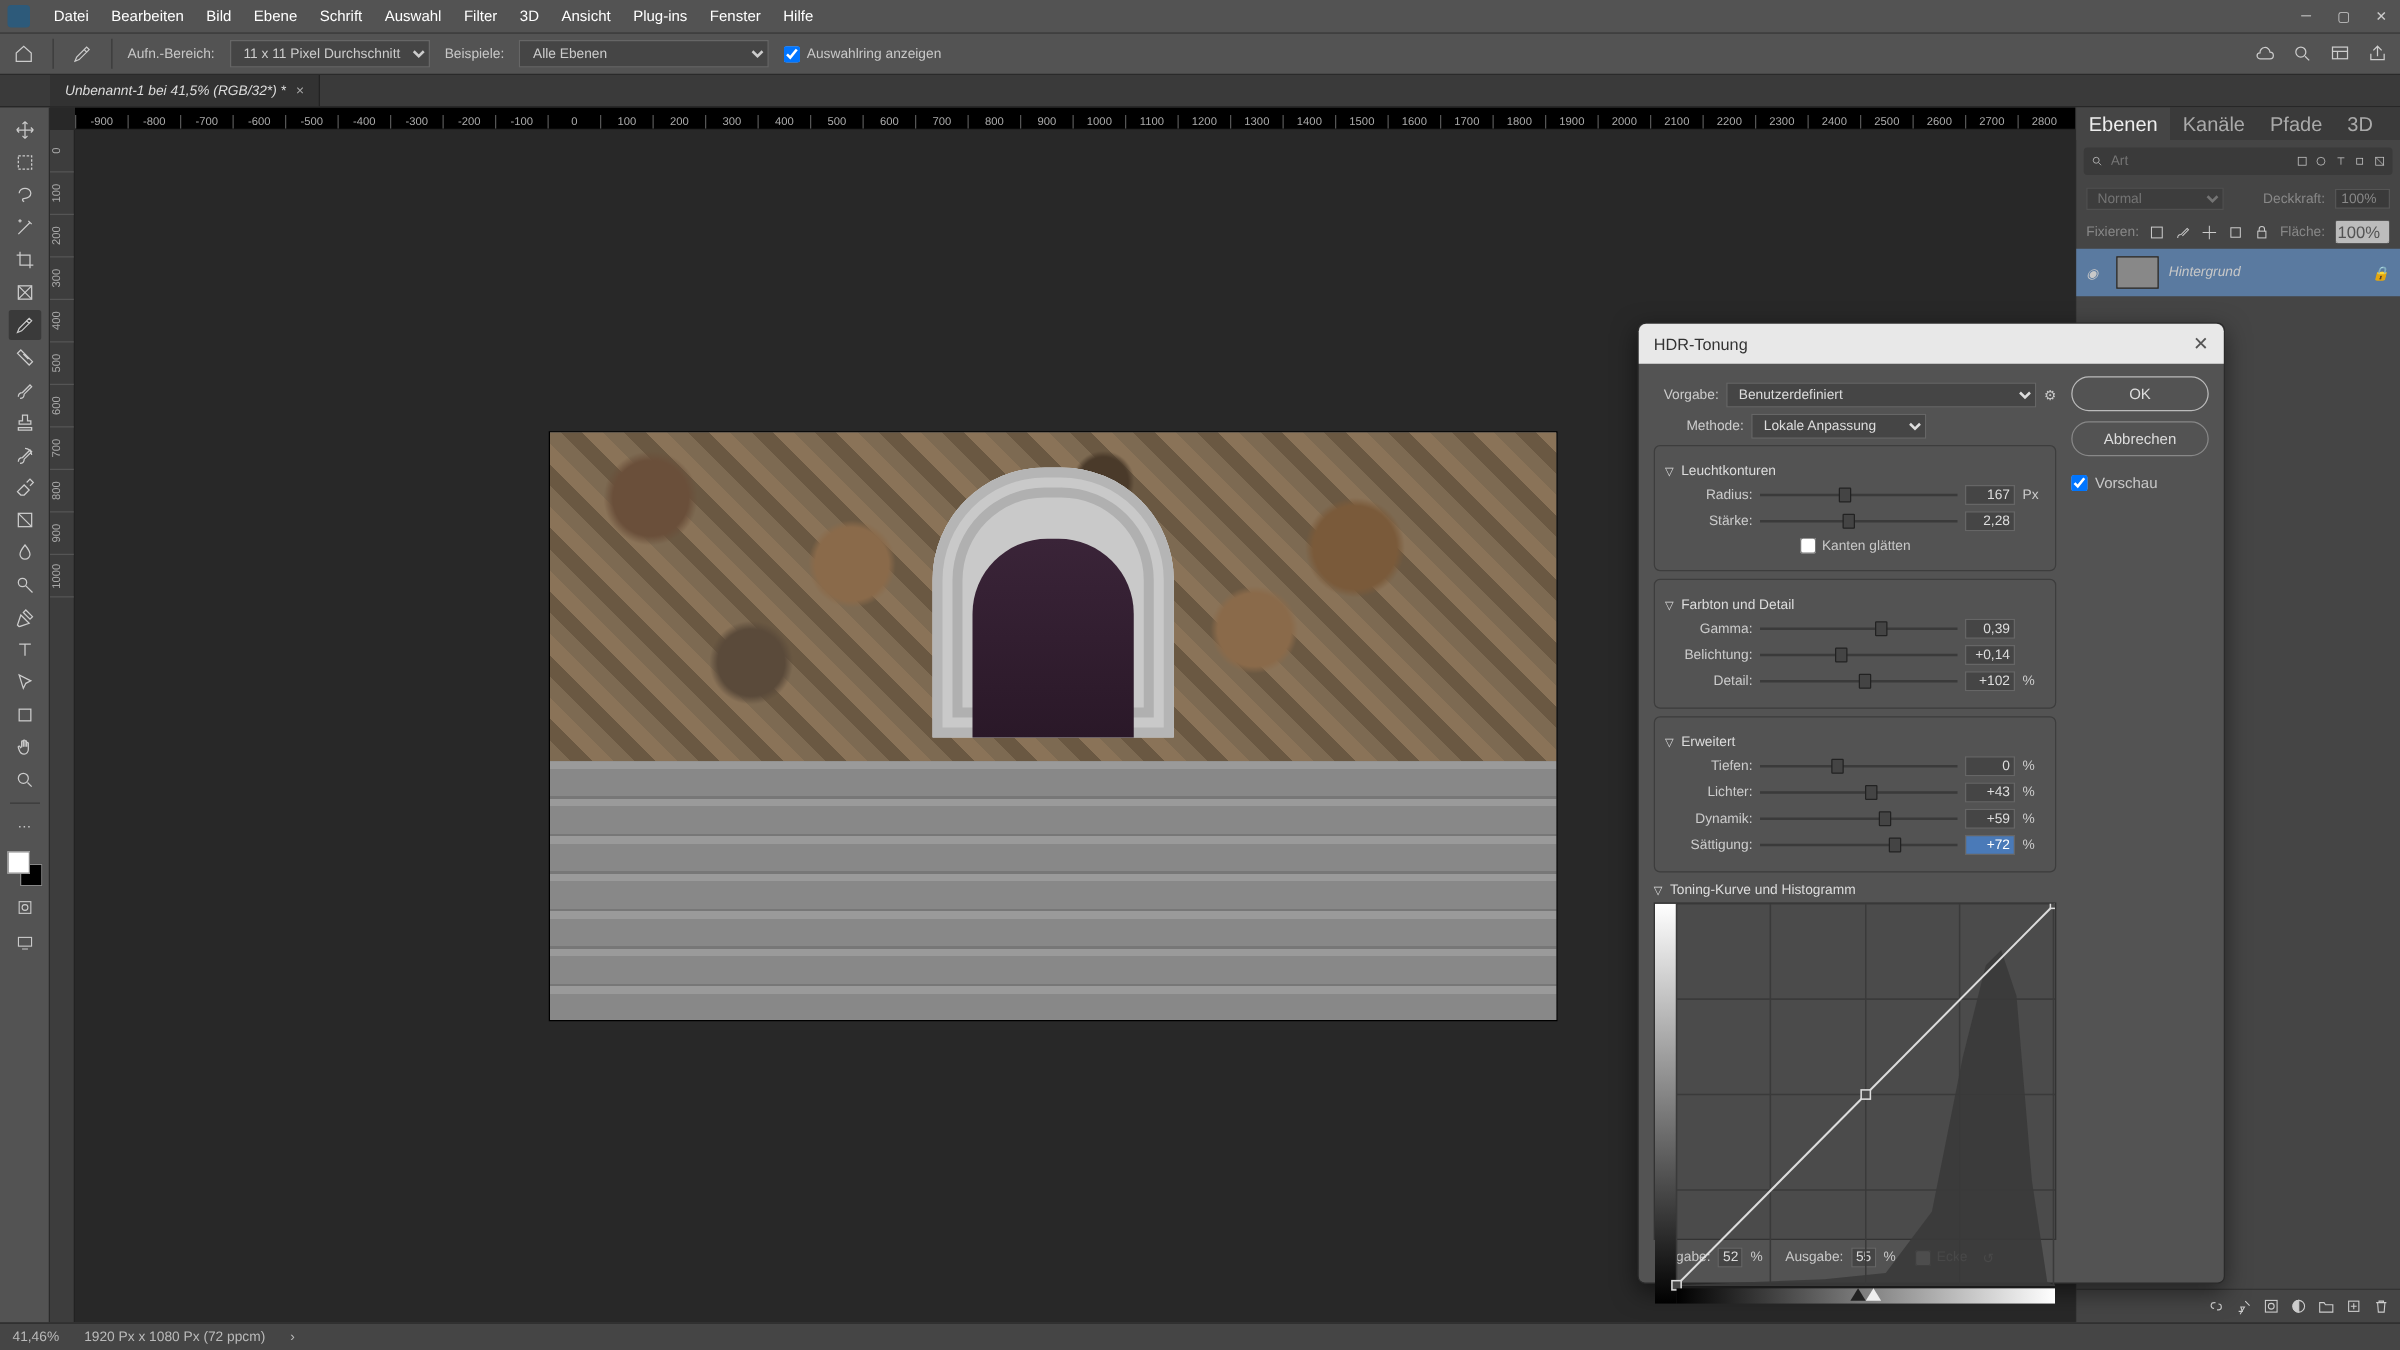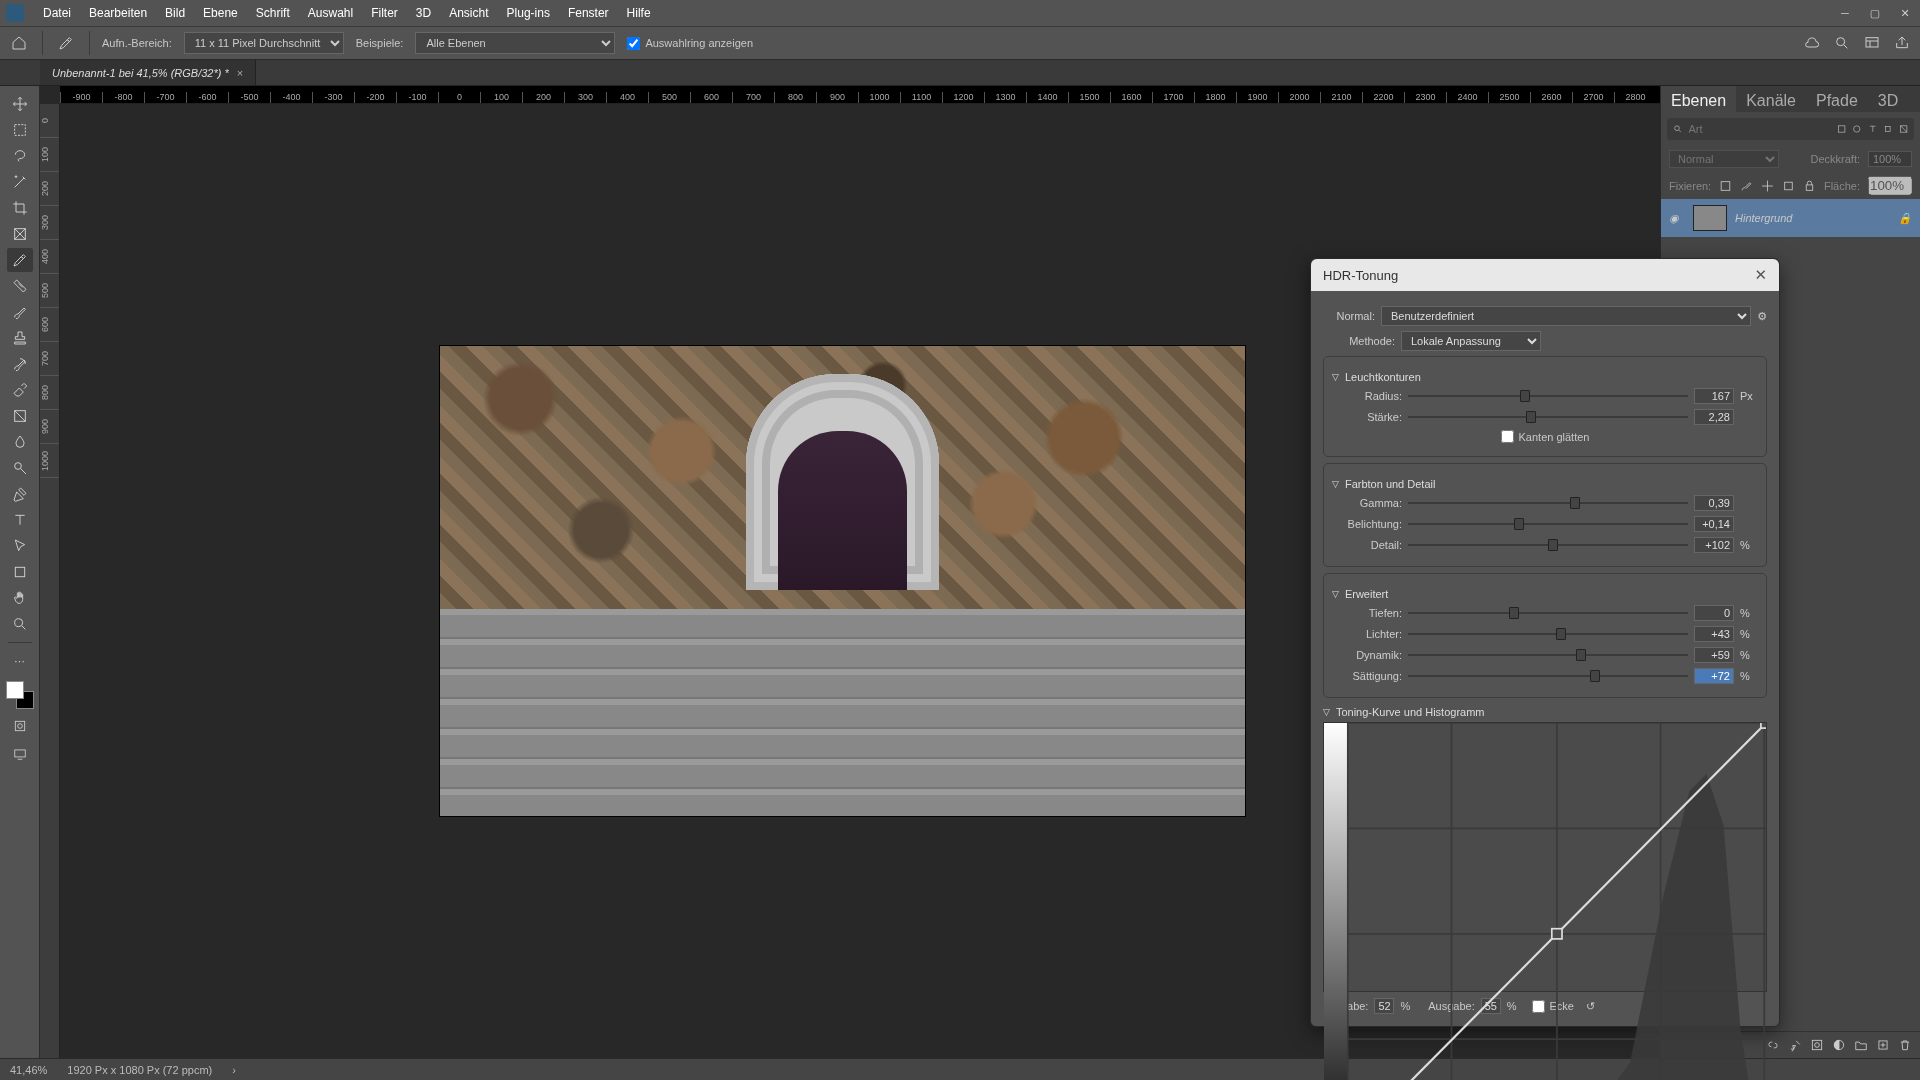--- a/index.html
+++ b/index.html
@@ -484,21 +484,21 @@
 </div>
 
 <div class="dialog">
   <div class="dialog-hd">
     <span>HDR-Tonung</span>
     <span class="x">✕</span>
   </div>
   <div class="dialog-body">
     <div class="dialog-left">
       <div class="dlg-row">
-        <span class="lbl" style="width:52px;">Normal:</span>
+        <span class="lbl" style="width:52px;">Vorgabe:</span>
         <select style="flex:1;"><option>Benutzerdefiniert</option></select>
         <span>⚙</span>
       </div>
       <div class="dlg-row">
         <span class="lbl" style="width:72px;">Methode:</span>
         <select style="width:140px;"><option>Lokale Anpassung</option></select>
       </div>
 
       <div class="group">
         <div class="section-hd">
@@ -648,14 +648,22 @@
         <span style="margin-left:12px;">Ausgabe:</span>
         <span class="val">55</span>
         <span>%</span>
         <label style="display:flex;gap:4px;align-items:center;margin-left:10px;">
             <input type="checkbox" style="">
             <span>Ecke</span>
           </label>
         <span style="margin-left:6px;">↺</span>
       </div>
     </div>
+    <div class="dialog-right">
+      <div class="dlg-btn primary">OK</div>
+      <div class="dlg-btn">Abbrechen</div>
+      <label class="dlg-chk">
+          <input type="checkbox" checked="" style="">
+          <span>Vorschau</span>
+        </label>
+    </div>
   </div>
 </div>
 
 </body></html>

